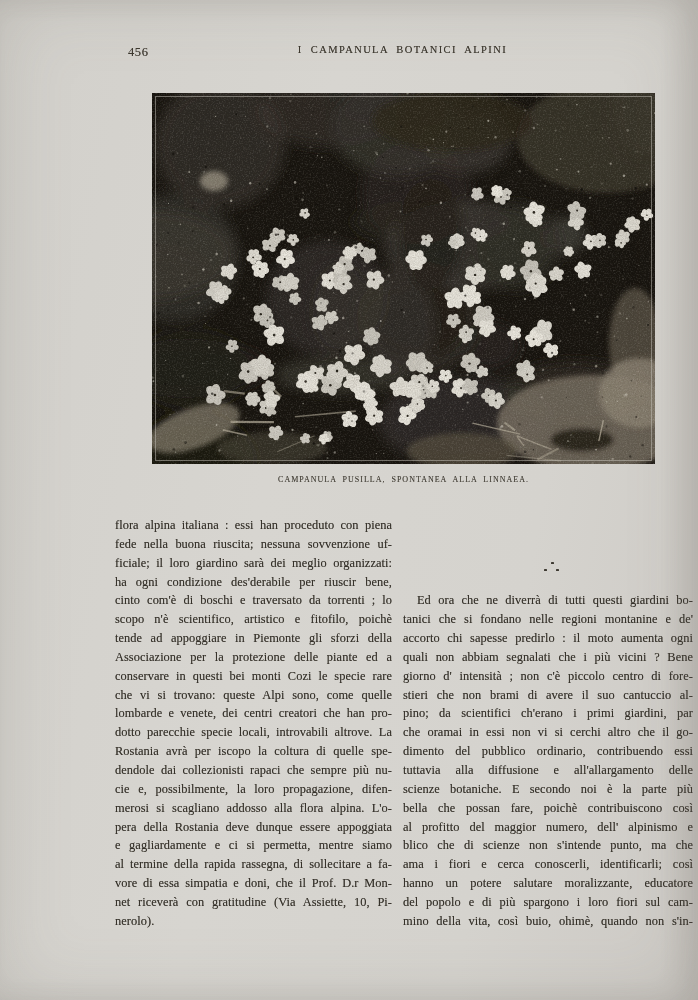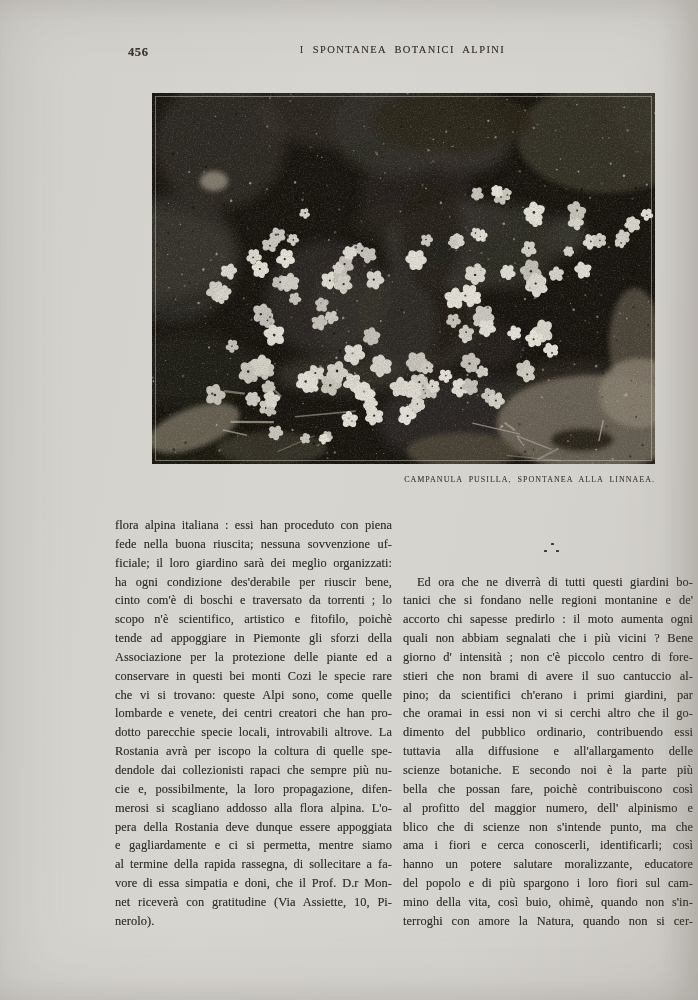--- a/index.html
+++ b/index.html
@@ -7,26 +7,26 @@
     position:relative; width:698px; height:1000px; margin:0 auto; overflow:hidden;
     background: linear-gradient(100deg,#d2d0cb 0%, #d7d5d0 40%, #d5d3ce 72%, #cdcac5 100%);
     font-family:"Liberation Serif","DejaVu Serif",serif;
   }
   .page::after {
     content:""; position:absolute; inset:0; pointer-events:none;
     box-shadow: inset 0 0 70px rgba(118,113,103,0.22), inset -16px 0 26px rgba(92,88,80,0.16);
   }
   .running-head { position:absolute; top:44px; left:115px; width:575px; height:18px; color:#3c382f;
                   text-shadow:0 0 .5px rgba(60,55,45,.55); }
-  .pagenum  { position:absolute; left:13px; top:1px; font-size:12.5px; letter-spacing:.6px;font-weight:bold; }
+  .pagenum  { position:absolute; left:13px; top:1px; font-size:12.5px; letter-spacing:.6px; }
   .runtitle { position:absolute; left:0; right:0; top:0; text-align:center;
               font-size:10.5px; letter-spacing:1.4px; word-spacing:4px; }
   .photo { position:absolute; left:152px; top:93px; width:503px; height:371px; margin:0; }
   .photo svg { display:block; }
-  .caption { position:absolute; top:475px; left:152px; width:503px; text-align:right;
+  .caption { position:absolute; top:475px; left:152px; width:503px; text-align:center;
              font-size:8px; letter-spacing:1px; word-spacing:3px; color:#47433b;
              text-shadow:0 0 .4px rgba(60,55,45,.5); }
   .columns { position:absolute; left:115px; top:516px; width:578px; display:flex; gap:11px;
              color:#35312a; font-size:12.4px; text-shadow:0 0 .5px rgba(60,55,45,.5);align-items:flex-end; }
   .col-left  { width:277px; }
   .col-right { width:290px; }
   .tline { line-height:18.85px; height:18.85px; text-align:justify; text-align-last:justify;
            white-space:nowrap; letter-spacing:.05px; }
   .tline.rag    { text-align-last:left; }
   .tline.indent { text-indent:14px; }
@@ -36,21 +36,21 @@
   .asterism .d2 { left:141px; top:15px; }
   .asterism .d3 { left:153px; top:15px; }
 </style>
 </head>
 <body>
 
 <div class="page">
 
   <div class="running-head">
     <span class="pagenum">456</span>
-    <span class="runtitle">I SPONTANEA BOTANICI ALPINI</span>
+    <span class="runtitle">I CAMPANULA BOTANICI ALPINI</span>
   </div>
 
   <figure class="photo">
     <svg id="photo-svg" viewBox="0 0 503 371" width="503" height="371" role="img">
       <defs>
         <filter id="soft6" x="-20%" y="-20%" width="140%" height="140%">
             <feGaussianBlur stdDeviation="6"></feGaussianBlur>
           </filter>
         <filter id="soft3" x="-20%" y="-20%" width="140%" height="140%">
             <feGaussianBlur stdDeviation="2.5"></feGaussianBlur>
@@ -1786,18 +1786,17 @@
           <div class="tline">dimento del pubblico ordinario, contribuendo essi</div>
           <div class="tline">tuttavia alla diffusione e all'allargamento delle</div>
           <div class="tline">scienze botaniche. E secondo noi è la parte più</div>
           <div class="tline">bella che possan fare, poichè contribuiscono così</div>
           <div class="tline">al profitto del maggior numero, dell' alpinismo e</div>
           <div class="tline">blico che di scienze non s'intende punto, ma che</div>
           <div class="tline">ama i fiori e cerca conoscerli, identificarli; così</div>
           <div class="tline">hanno un potere salutare moralizzante, educatore</div>
           <div class="tline">del popolo e di più spargono i loro fiori sul cam-</div>
           <div class="tline">mino della vita, così buio, ohimè, quando non s'in-</div>
-          <div class="tline">terroghi con amore la Natura, quando non si cer-</div>
         </div>
     </div>
   </div>
 
 </div>
 
 </body></html>

